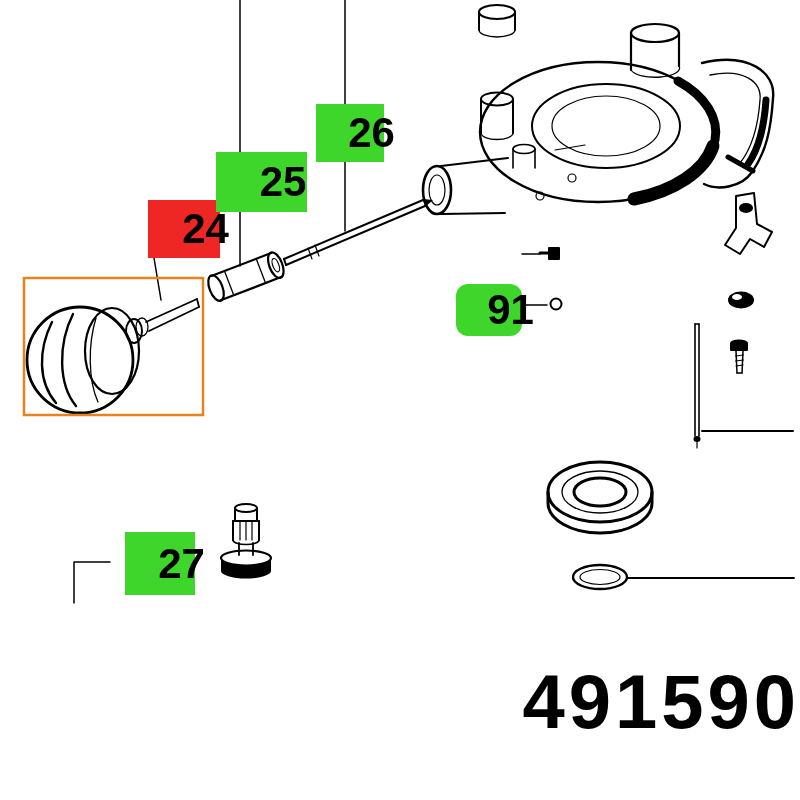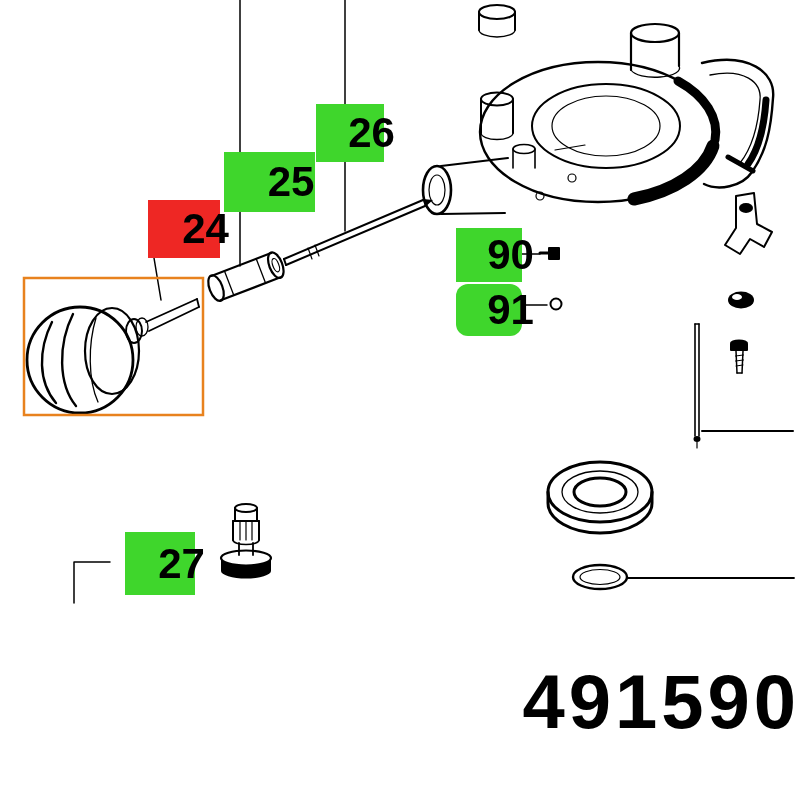--- a/index.html
+++ b/index.html
@@ -21,21 +21,21 @@
     position: absolute;
     display: flex; align-items: center; justify-content: center;
     font-weight: bold; font-size: 42px; line-height: 1;
     color: var(--text, #000);
     cursor: pointer; user-select: none; padding-left: 43px;
   }
   .part-label.green { background: var(--label-green, #3fd62c); }
   .part-label.red   { background: var(--label-red, #ee2724); }
 
   #label-24 { left: 118px; top: 200px; width: 72px; height: 58px; margin-left: 30px; }
-  #label-25 { left: 216px; top: 152px; width: 91px; height: 60px; margin-left: 8px; }
+  #label-25 { left: 216px; top: 152px; width: 91px; height: 60px; }
   #label-26 { left: 316px; top: 104px; width: 68px; height: 58px; }
   #label-90 { left: 456px; top: 228px; width: 66px; height: 54px; }
   #label-91 { left: 456px; top: 284px; width: 66px; height: 52px; border-radius: 12px; }
   #label-27 { left: 110px; top: 532px; width: 70px; height: 63px; margin-left: 15px; }
 
   .part-number {
     position: absolute; left: 0; right: 0; top: 658px;
     text-align: right;
     font-size: 76px; font-weight: bold; letter-spacing: 4px;
   }
@@ -194,18 +194,17 @@
       <line class="ln" stroke-width="1.8" x1="239" y1="543" x2="239" y2="555"></line>
       <line class="ln" stroke-width="1.8" x1="253" y1="543" x2="253" y2="555"></line>
       <ellipse class="ln" stroke-width="2.2" cx="246" cy="558" rx="25" ry="7.5"></ellipse>
       <path class="blk" d="M 221,558 A 25 7.5 0 0 0 271,558 L 271,571 A 25 7.5 0 0 1 221,571 Z"></path>
     </g>
   </svg>
 
   <div class="part-label red" id="label-24">24</div>
   <div class="part-label green" id="label-25">25</div>
   <div class="part-label green" id="label-26">26</div>
-  <div class="part-label green" id="label-90">90</div>
   <div class="part-label green" id="label-91">91</div>
   <div class="part-label green" id="label-27">27</div>
 
   <div class="part-number">491590</div>
 </div>
 
 </body></html>

